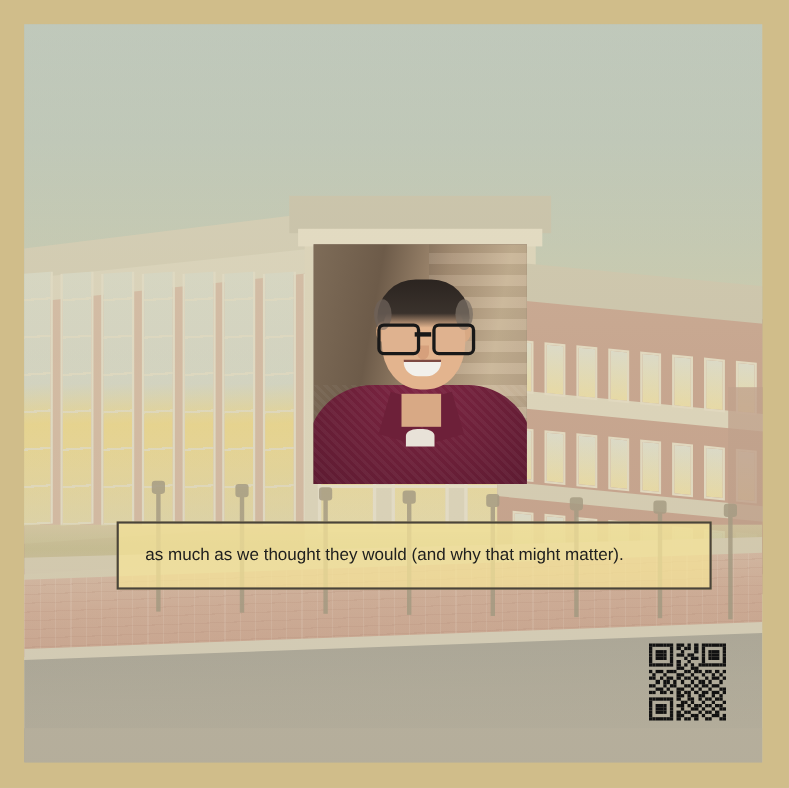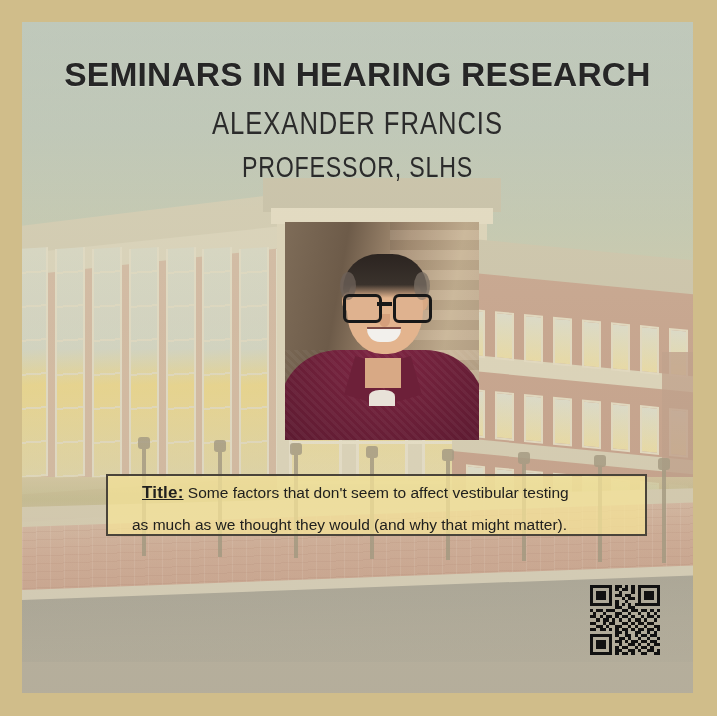--- a/index.html
+++ b/index.html
@@ -360,25 +360,20 @@
         <i style="left: 272px; top: 10px; height: 106px;"></i>
         <i style="left: 348px; top: 13px; height: 104px;"></i>
         <i style="left: 424px; top: 16px; height: 102px;"></i>
         <i style="left: 500px; top: 19px; height: 100px;"></i>
         <i style="left: 576px; top: 22px; height: 98px;"></i>
         <i style="left: 640px; top: 25px; height: 96px;"></i>
       </div>
 
     <div class="haze"></div>
 
-    <div class="headings">
-      <div class="h-main">SEMINARS IN HEARING RESEARCH</div>
-      <div class="h-name">ALEXANDER FRANCIS</div>
-      <div class="h-role">PROFESSOR, SLHS</div>
-    </div>
 
     <div class="portrait">
       <div class="pbg"></div>
       <div class="shirt"></div>
       <div class="collarL"></div>
       <div class="collarR"></div>
       <div class="neck"></div>
       <div class="tshirt"></div>
       <div class="earL"></div>
       <div class="earR"></div>
@@ -387,24 +382,20 @@
       <div class="smile"></div>
       <div class="hair"></div>
       <div class="glasses">
         <i class="l"></i>
           <i class="r"></i>
           <b></b>
       </div>
     </div>
 
     <div class="title-box">
-      <div class="title-line1">
-        <span class="lab">Title:</span>
-        <span>Some factors that don't seem to affect vestibular testing</span>
-      </div>
       <div class="title-line2">as much as we thought they would (and why that might matter).</div>
     </div>
 
 
     <div class="qr-wrap">
       <div class="qr" id="qr" style="grid-template-columns: repeat(22, 1fr); grid-template-rows: repeat(23, 1fr);">
           <span></span>
           <span></span>
           <span></span>
           <span></span>

